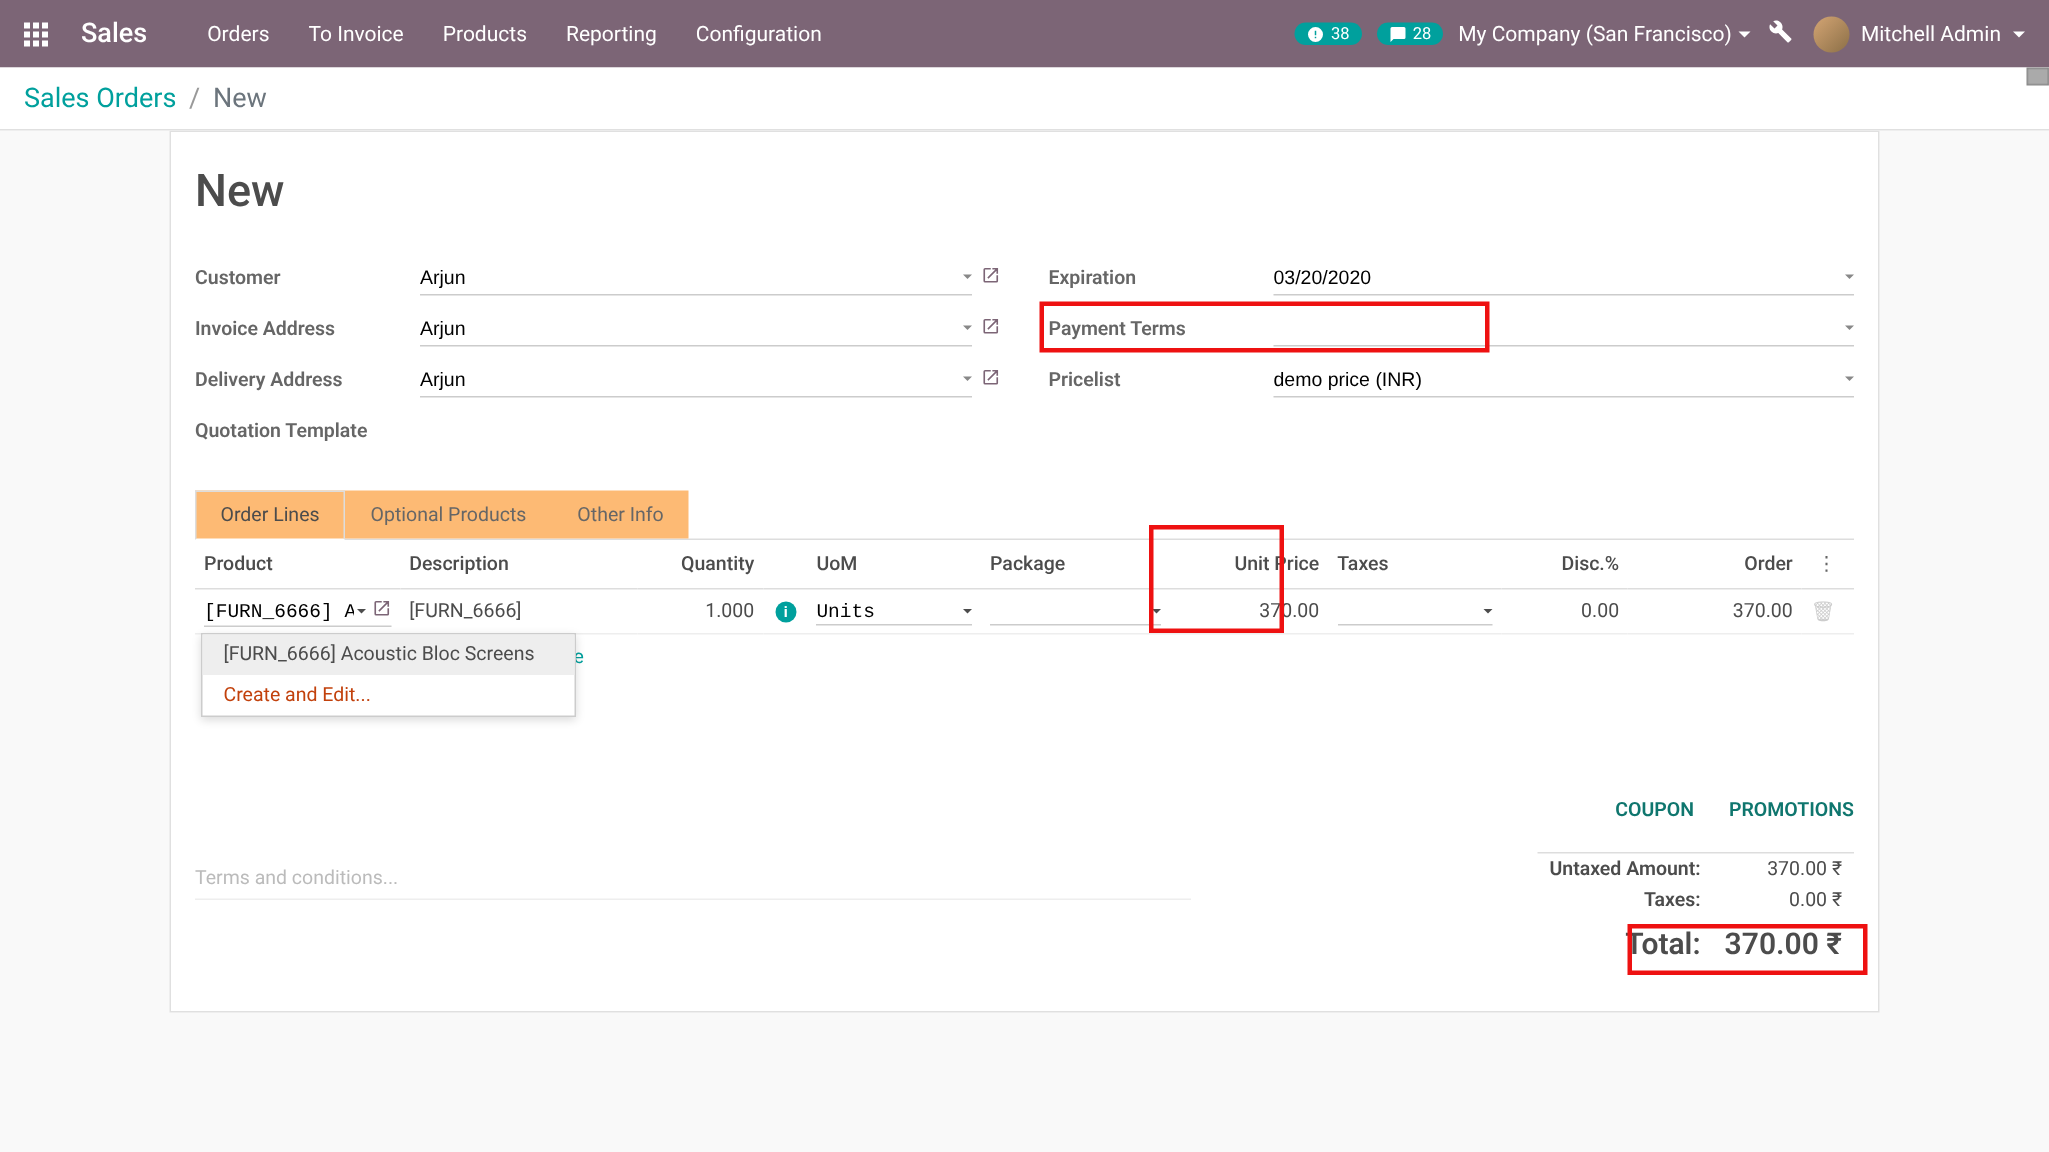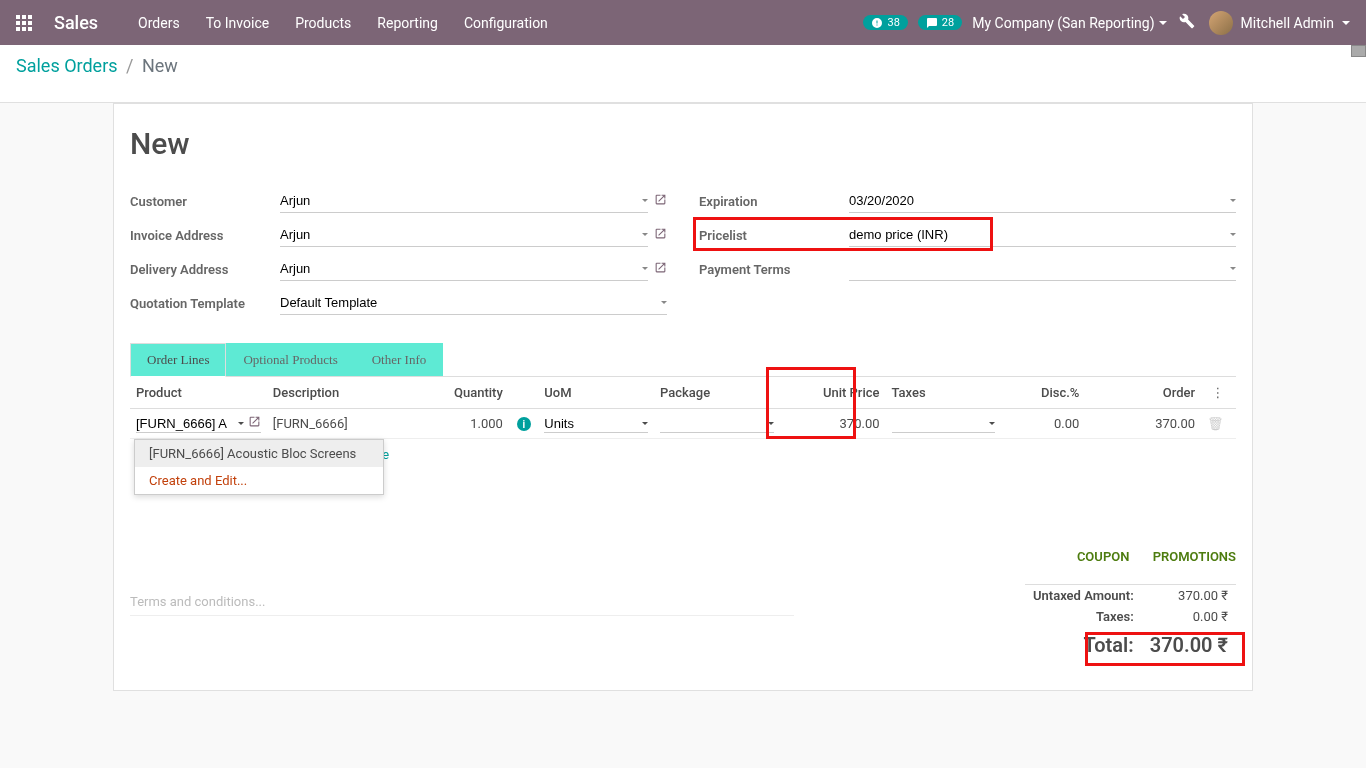--- a/index.html
+++ b/index.html
@@ -16,21 +16,21 @@
   .topnav .badge-wrap { display:flex; align-items:center; background:#00a09d; color:#fff; border-radius:10px; padding:1px 8px; font-size:11px; margin-right:10px; gap:4px;}
   .topnav .badge-wrap svg { width:12px; height:12px; fill:#fff;}
   .topnav .company { font-size:14px; margin-right:12px; cursor:pointer; display:flex; align-items:center; gap:4px;}
   .topnav .tool-icon { margin-right:14px; cursor:pointer;}
   .topnav .user { display:flex; align-items:center; gap:8px; font-size:14px; cursor:pointer;}
   .topnav .avatar { width:24px; height:24px; border-radius:50%; background:linear-gradient(135deg,#d4a574,#8b6f47); }
   .caret { width:0; height:0; border-left:4px solid transparent; border-right:4px solid transparent; border-top:4px solid currentColor; display:inline-block;}
   .caret.small { border-left-width:3px; border-right-width:3px; border-top-width:3px;}
   
   
-  .controlpanel { background:#fff; padding:10px 16px 16px; border-bottom:1px solid #e0e0e0; }
+  .controlpanel { background:#fff; padding:10px 16px 0; border-bottom:1px solid #e0e0e0; }
   .breadcrumb { font-size:18px; margin-bottom:10px; }
   .breadcrumb a { color:#00a09d; text-decoration:none; }
   .breadcrumb .sep { color:#999; margin:0 4px;}
   .breadcrumb .current { color:#6c757d; }
   .btn-row { display:flex; gap:10px; align-items:center;}
   .btn { border:1px solid transparent; padding:5px 12px; cursor:pointer; font-size:13px; text-transform:uppercase; font-weight:500; border-radius:2px;}
   .btn-primary { background:#00a09d; color:#fff; border-color:#00a09d;}
   .btn-link { background:none; color:#00a09d; }
   
   
@@ -44,46 +44,46 @@
   .fieldrow .input-wrap { flex:1; border-bottom:1px solid #ccc; display:flex; align-items:center; padding:2px 0; position:relative;}
   .fieldrow .input-wrap input { border:none; outline:none; width:100%; font-size:13px; padding:2px 0;}
   .fieldrow .input-wrap .caret { margin-left:4px; color:#888;}
   .fieldrow .external { margin-left:6px; color:#7c6576; cursor:pointer;}
   
   
   .redbox { border:3px solid #e11; position:absolute; pointer-events:none; z-index:50;}
   
   
   .tabs { display:flex; border-bottom:1px solid #ddd; margin-top:20px;}
-  .tab { padding:8px 16px; border:1px solid transparent; border-bottom:none; cursor:pointer; color:#666; background:#5eead4;font-family:Liberation Serif, serif;}
+  .tab { padding:8px 16px; border:1px solid transparent; border-bottom:none; cursor:pointer; color:#666; background:#fdba74;}
   .tab.active { border-color:#ddd; border-bottom:1px solid #fff; margin-bottom:-1px; color:#4c4c4c;}
   
   
   table.lines { width:100%; border-collapse:collapse; }
   table.lines th { text-align:left; font-weight:500; color:#4c4c4c; padding:8px 6px; border-bottom:1px solid #ddd; font-size:13px;}
   table.lines th.num, table.lines td.num { text-align:right; }
   table.lines td { padding:4px 6px; vertical-align:middle; font-size:13px; height:30px;}
   table.lines tr.dataline td { border-bottom:1px solid #eee;}
   table.lines .cell-input { display:flex; align-items:center; border-bottom:1px solid #ccc; padding:1px 0; gap:2px;}
-  table.lines .cell-input input { border:none; outline:none; width:100%; font-size:13px;}
+  table.lines .cell-input input { border:none; outline:none; width:100%; font-size:13px;font-family:Liberation Mono, monospace;}
   table.lines tr.addline td { padding-top:6px;}
   table.lines tr.addline a { color:#00a09d; text-decoration:none; margin-right:12px;}
   .info-icon { width:14px; height:14px; border-radius:50%; background:#00a09d; color:#fff; display:inline-flex; align-items:center; justify-content:center; font-size:10px; font-weight:bold; flex-shrink:0; margin-left:2px;}
   .trash { color:#ccc; cursor:pointer;}
   .kebab { color:#666; cursor:pointer; padding:0 4px;}
   
   
   .autocomplete { position:absolute; background:#fff; border:1px solid #ccc; box-shadow:0 2px 6px rgba(0,0,0,.15); z-index:30; min-width:250px;}
   .autocomplete .item { padding:6px 14px; cursor:pointer; color:#4c4c4c; font-size:13px;}
   .autocomplete .item.hover { background:#eee; }
   .autocomplete .item.link { color:#c2410c; }
   
   
   .footer-links { text-align:right; margin-top:80px; }
-  .footer-links a { color:#4d7c0f; font-weight:600; text-decoration:none; margin-left:20px; font-size:13px;}
+  .footer-links a { color:#0f766e; font-weight:600; text-decoration:none; margin-left:20px; font-size:13px;}
   
   .terms { color:#bbb; font-size:13px; margin-top:10px; border-bottom:1px solid #eee; width:60%; padding-bottom:6px;}
   
   .totals { margin-top:18px; display:flex; justify-content:center;}
   .totals table { border-collapse:collapse;}
   .totals td { padding:3px 8px; font-size:13px; text-align:right;}
   .totals td.label { font-weight:600; color:#4c4c4c;}
   .totals tr.grand td { font-size:20px; font-weight:600; color:#4c4c4c; padding-top:6px;}
   
   
@@ -121,21 +121,21 @@
       </svg>
     <span>38</span>
   </div>
   <div class="badge-wrap">
     <svg viewBox="0 0 24 24">
         <path d="M20 2H4a2 2 0 00-2 2v18l4-4h14a2 2 0 002-2V4a2 2 0 00-2-2z"></path>
       </svg>
     <span>28</span>
   </div>
   <div class="company">
-    <span>My Company (San Reporting)</span>
+    <span>My Company (San Francisco)</span>
     <span class="caret"></span>
   </div>
   <div class="tool-icon">
     <svg width="16" height="16" viewBox="0 0 24 24" fill="#fff">
         <path d="M22.7 19l-9.1-9.1c.9-2.3.4-5-1.5-6.9-2-2-5-2.4-7.4-1.3L9 6 6 9 1.6 4.7C.4 7.1.9 10.1 2.9 12.1c1.9 1.9 4.6 2.4 6.9 1.5l9.1 9.1c.4.4 1 .4 1.4 0l2.3-2.3c.5-.4.5-1.1.1-1.4z"></path>
       </svg>
   </div>
   <div class="user">
     <div class="avatar"></div>
     <span>Mitchell Admin</span>
@@ -189,46 +189,42 @@
             <span class="caret small"></span>
           </div>
           <span class="external">
             <svg class="ext-svg" viewBox="0 0 24 24" fill="currentColor">
                 <path d="M14 3v2h3.59L7.76 14.83l1.41 1.41L19 6.41V10h2V3h-7zM19 19H5V5h7V3H5a2 2 0 00-2 2v14a2 2 0 002 2h14a2 2 0 002-2v-7h-2v7z"></path>
               </svg>
           </span>
         </div>
         <div class="fieldrow">
           <label>Quotation Template</label>
-          <div class="input-wrap">
-            <input value="Default Template" style="">
-            <span class="caret small"></span>
-          </div>
         </div>
       </div>
 
       <div style="position:relative;">
         <div class="fieldrow">
           <label>Expiration</label>
           <div class="input-wrap">
             <input value="03/20/2020" style="">
             <span class="caret small"></span>
           </div>
         </div>
         <div class="fieldrow">
+          <label>Payment Terms</label>
+          <div class="input-wrap">
+            <input value="" style="">
+            <span class="caret small"></span>
+          </div>
+        </div>
+        <div class="fieldrow">
           <label>Pricelist</label>
           <div class="input-wrap">
             <input value="demo price (INR)" style="">
-            <span class="caret small"></span>
-          </div>
-        </div>
-        <div class="fieldrow">
-          <label>Payment Terms</label>
-          <div class="input-wrap">
-            <input value="" style="">
             <span class="caret small"></span>
           </div>
         </div>
         <div class="redbox" style="left:-6px; top:30px; width:300px; height:34px;"></div>
       </div>
     </div>
 
     <div class="tabs">
       <div class="tab active">Order Lines</div>
       <div class="tab">Optional Products</div>

